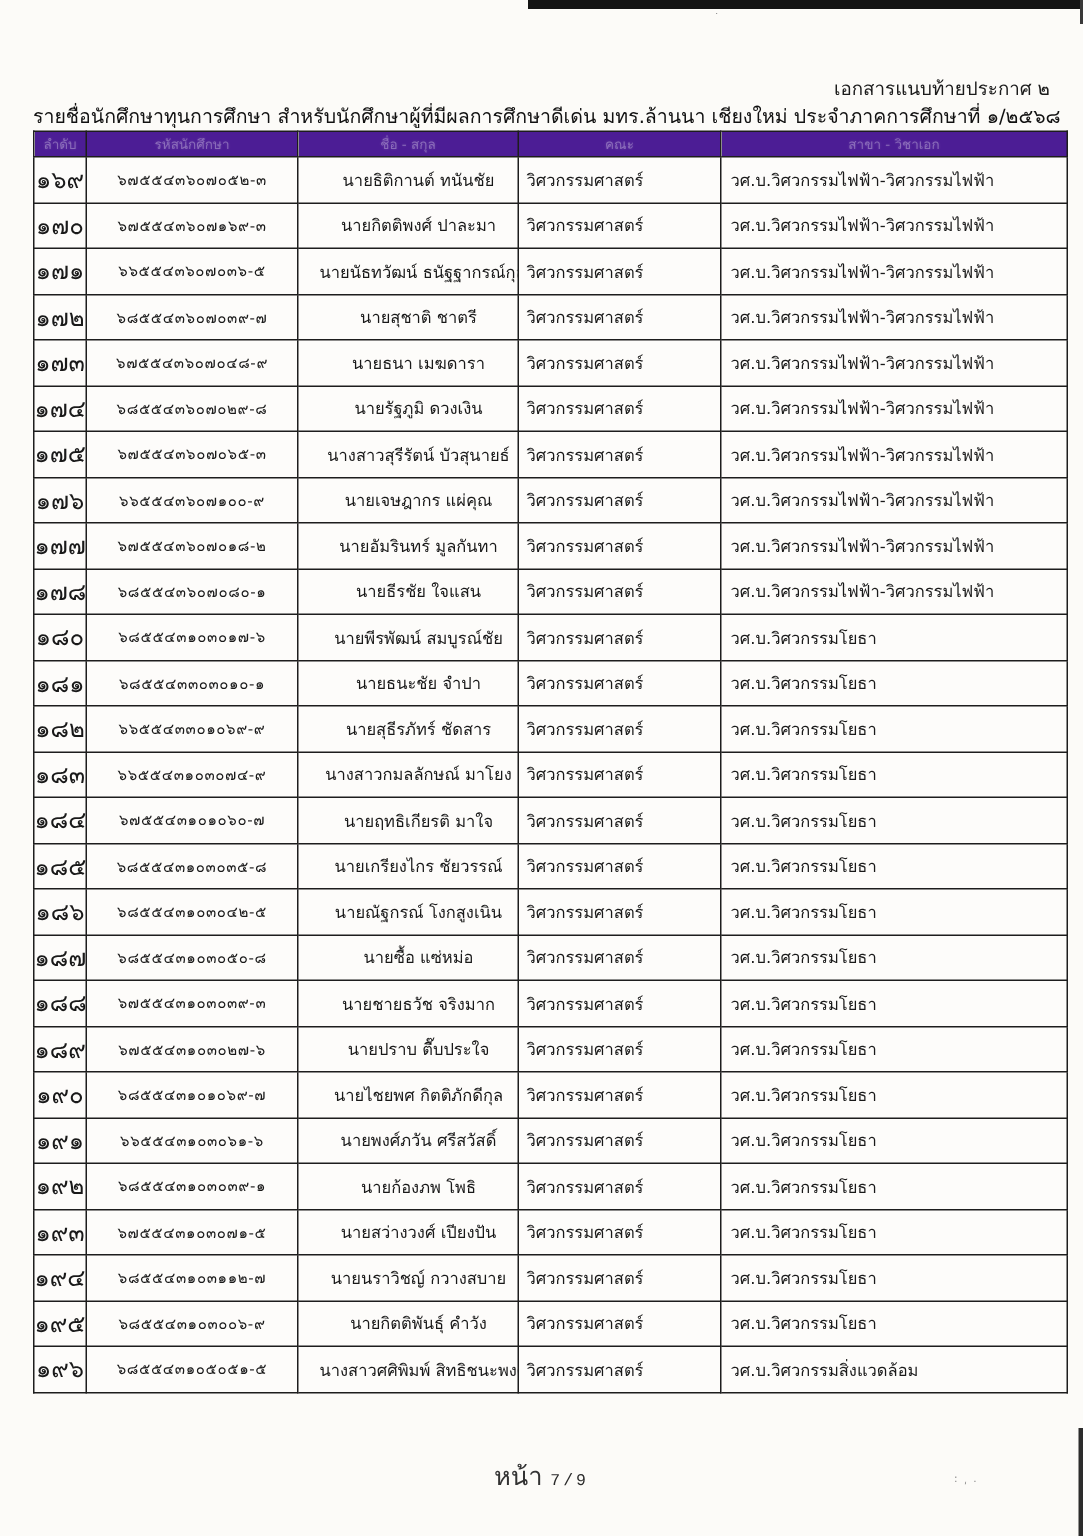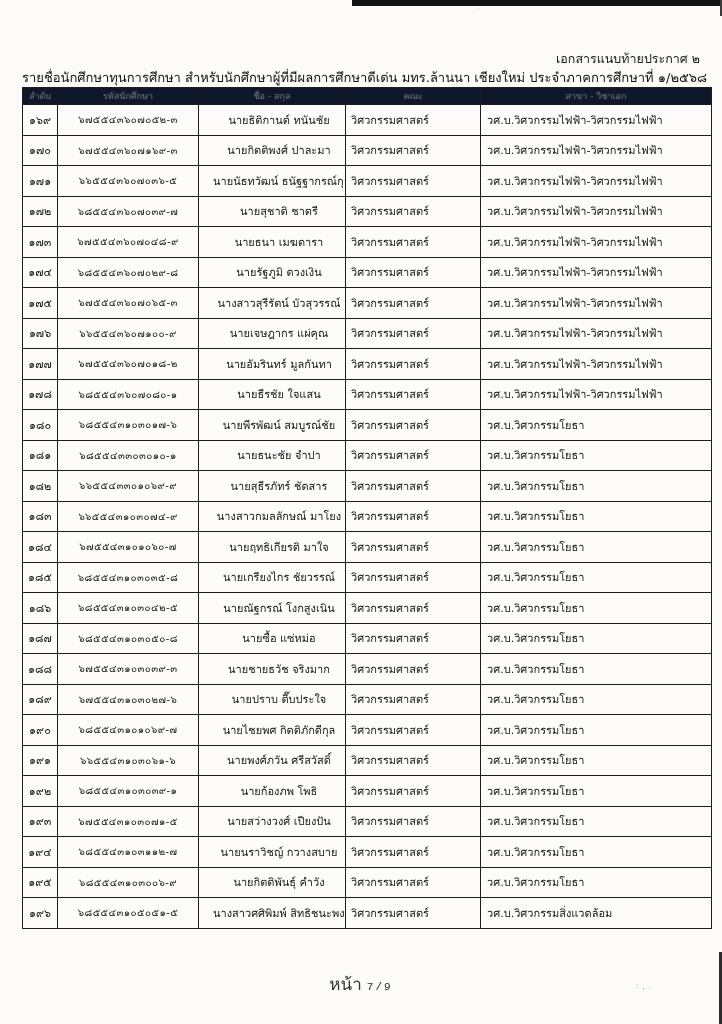--- a/index.html
+++ b/index.html
@@ -41,28 +41,28 @@
   table.grid col.c-name{ width:147px; }
   table.grid col.c-fac { width:135px; }
   table.grid col.c-prog{ width:231px; }
 
   table.grid th, table.grid td {
     border:1px solid #1d1d1d;
     font-weight:normal;
     overflow:hidden; white-space:nowrap;
   }
   thead th {
-    background:#0f172a; height:17px;
+    background:#4c1d95; height:17px;
     color:rgba(255,255,255,0.30);
     font-size:9px; text-align:center;
     border-color:#000;
     text-shadow:0 0 2px rgba(255,255,255,0.18);
   }
   tbody td { height:30.5px; font-size:11px; background:#fdfcfa; color:#191919; }
-  td.seq  { text-align:center; font-size:11px; }
+  td.seq  { text-align:center; font-size:16px; }
   td.sid  { text-align:center; font-size:10px; letter-spacing:0.4px; }
   td.name { padding-left:14px;text-align:center; }
   td.fac  { padding-left:5px; }
   td.prog { padding-left:6px; padding-top:0; vertical-align:middle; }
 
   .footer {
     position:absolute; top:970px; left:0; width:722px;
     text-align:center; color:#2e2e2e;
   }
   .footer .page-word { font-size:17px; color:#333; }
@@ -139,21 +139,21 @@
         <tr>
           <td class="seq">๑๗๔</td>
           <td class="sid">๖๘๕๕๔๓๖๐๗๐๒๙-๘</td>
           <td class="name">นายรัฐภูมิ ดวงเงิน</td>
           <td class="fac">วิศวกรรมศาสตร์</td>
           <td class="prog">วศ.บ.วิศวกรรมไฟฟ้า-วิศวกรรมไฟฟ้า</td>
         </tr>
         <tr>
           <td class="seq">๑๗๕</td>
           <td class="sid">๖๗๕๕๔๓๖๐๗๐๖๕-๓</td>
-          <td class="name">นางสาวสุรีรัตน์ บัวสุวรรณ์</td>
+          <td class="name">นางสาวสุรีรัตน์ บัวสุนายธ์</td>
           <td class="fac">วิศวกรรมศาสตร์</td>
           <td class="prog">วศ.บ.วิศวกรรมไฟฟ้า-วิศวกรรมไฟฟ้า</td>
         </tr>
         <tr>
           <td class="seq">๑๗๖</td>
           <td class="sid">๖๖๕๕๔๓๖๐๗๑๐๐-๙</td>
           <td class="name">นายเจษฎากร แผ่คุณ</td>
           <td class="fac">วิศวกรรมศาสตร์</td>
           <td class="prog">วศ.บ.วิศวกรรมไฟฟ้า-วิศวกรรมไฟฟ้า</td>
         </tr>

